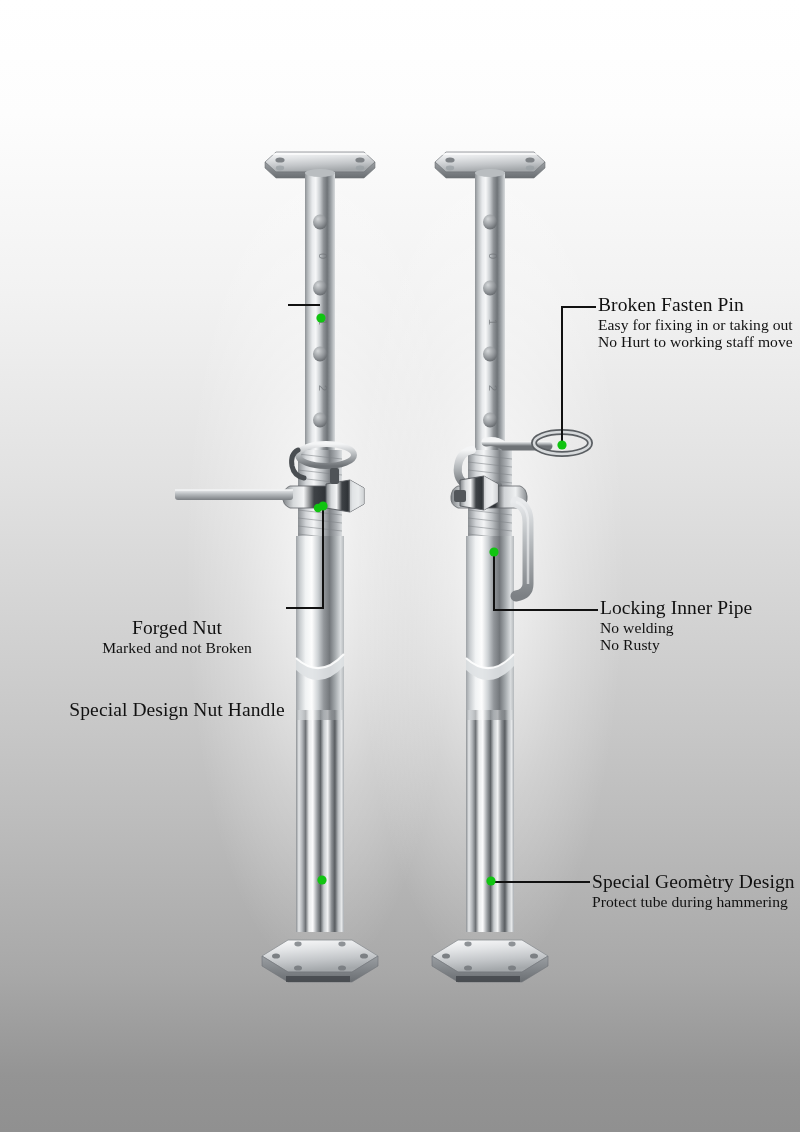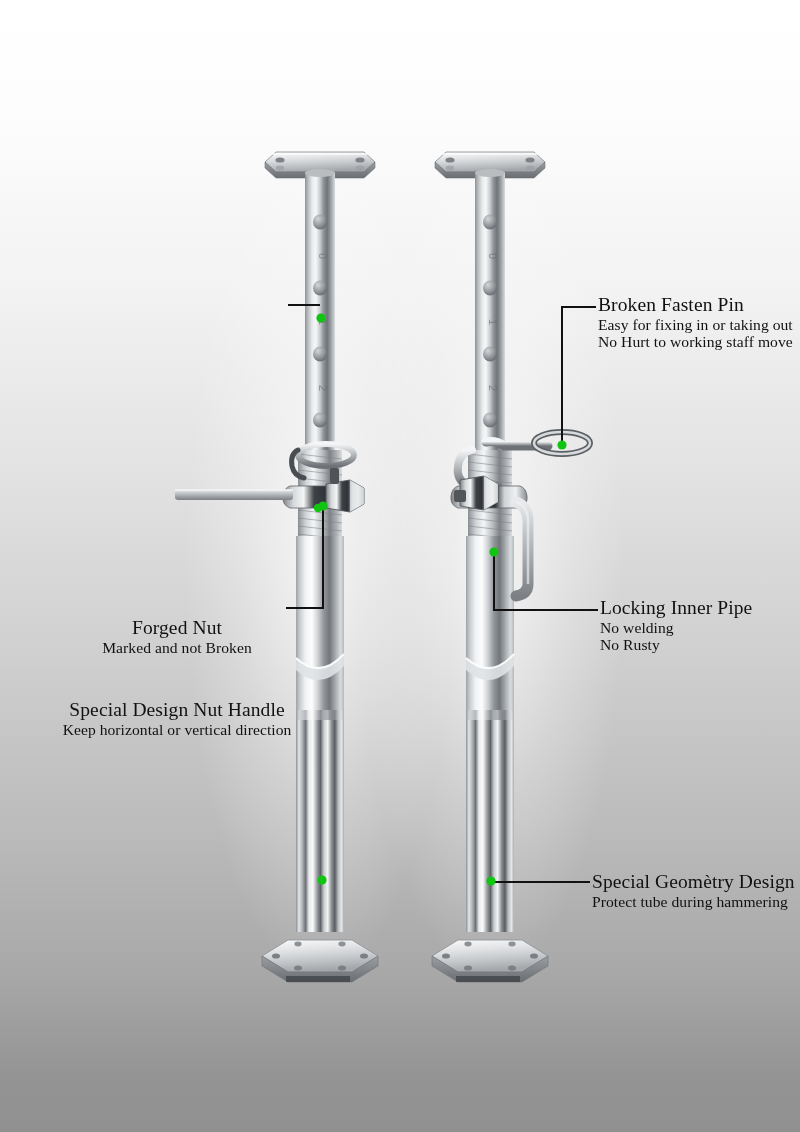--- a/index.html
+++ b/index.html
@@ -303,21 +303,20 @@
     <span class="sub">No Hurt to working staff move</span>
   </div>
 
   <div class="anno ctr" id="an-forged">
     <span class="title">Forged Nut</span>
     <span class="sub">Marked and not Broken</span>
   </div>
 
   <div class="anno ctr" id="an-handle">
     <span class="title">Special Design Nut Handle</span>
-    <span class="sub">Keep horizontal or vertical direction</span>
   </div>
 
   <div class="anno right" id="an-geometry">
     <span class="title">Special Geomètry Design</span>
     <span class="sub">Protect tube during hammering</span>
   </div>
 
   <div class="anno right" id="an-locking">
     <span class="title">Locking Inner Pipe</span>
     <span class="sub">No welding</span>

